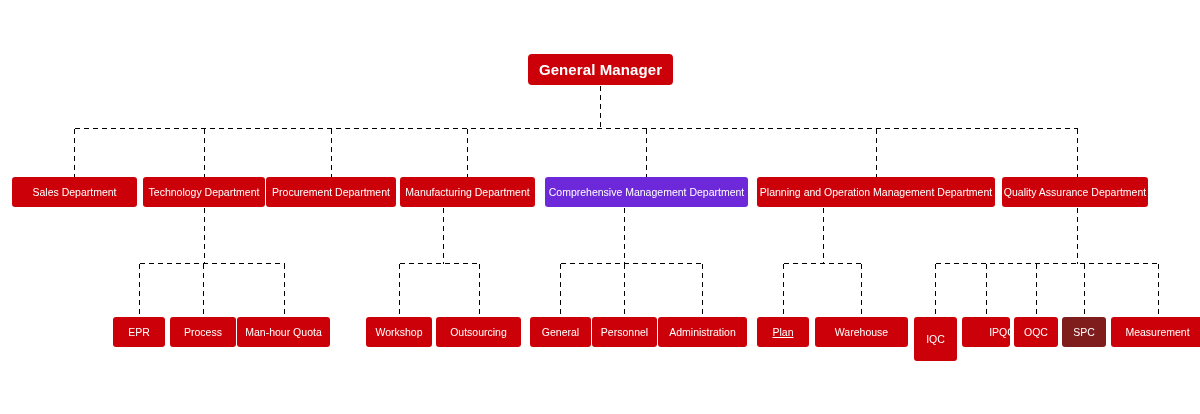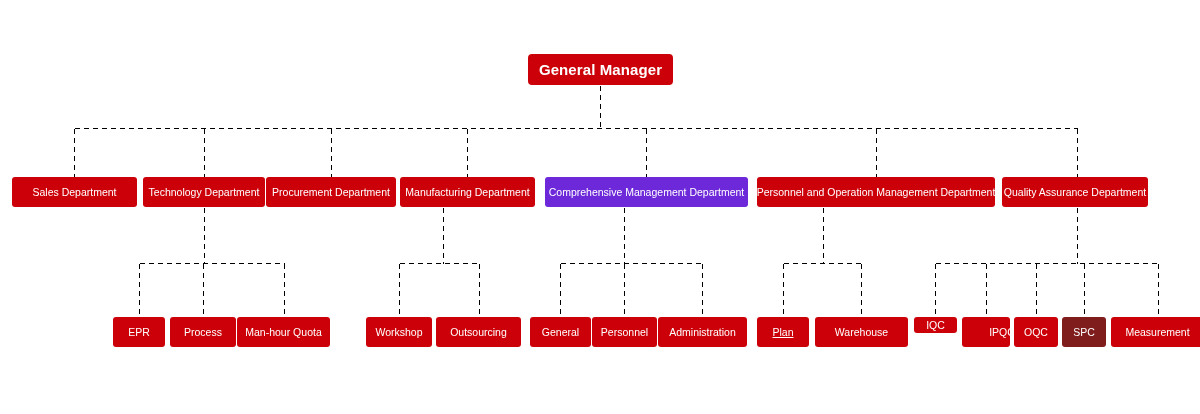--- a/index.html
+++ b/index.html
@@ -107,32 +107,32 @@
       </g>
   </svg>
 
   <div id="node-layer">
     <div class="node level-0" style="left: 528px; top: 54px; width: 145px; height: 31px; background: rgb(204, 0, 8); color: rgb(255, 255, 255);">General Manager</div>
   <div class="node level-1" style="left: 12px; top: 177px; width: 125px; height: 30px; background: rgb(204, 0, 8); color: rgb(255, 255, 255);">Sales Department</div>
       <div class="node level-1" style="left: 143px; top: 177px; width: 122px; height: 30px; background: rgb(204, 0, 8); color: rgb(255, 255, 255);">Technology Department</div>
       <div class="node level-1" style="left: 266px; top: 177px; width: 130px; height: 30px; background: rgb(204, 0, 8); color: rgb(255, 255, 255);">Procurement Department</div>
       <div class="node level-1" style="left: 400px; top: 177px; width: 135px; height: 30px; background: rgb(204, 0, 8); color: rgb(255, 255, 255); text-align: center;">Manufacturing Department</div>
       <div class="node level-1" style="left: 545px; top: 177px; width: 203px; height: 30px; background: #6d28d9; color: rgb(255, 255, 255);">Comprehensive Management Department</div>
-      <div class="node level-1" style="left: 757px; top: 177px; width: 238px; height: 30px; background: rgb(204, 0, 8); color: rgb(255, 255, 255);">Personnel and Operation Management Department</div>
+      <div class="node level-1" style="left: 757px; top: 177px; width: 238px; height: 30px; background: rgb(204, 0, 8); color: rgb(255, 255, 255);">Planning and Operation Management Department</div>
       <div class="node level-1" style="left: 1002px; top: 177px; width: 146px; height: 30px; background: rgb(204, 0, 8); color: rgb(255, 255, 255);">Quality Assurance Department</div>
       <div class="node level-2" style="left: 113px; top: 317px; width: 52px; height: 30px; background: rgb(204, 0, 8); color: rgb(255, 255, 255);">EPR</div>
       <div class="node level-2" style="left: 170px; top: 317px; width: 66px; height: 30px; background: rgb(204, 0, 8); color: rgb(255, 255, 255);">Process</div>
       <div class="node level-2" style="left: 237px; top: 317px; width: 93px; height: 30px; background: rgb(204, 0, 8); color: rgb(255, 255, 255);">Man-hour Quota</div>
       <div class="node level-2" style="left: 366px; top: 317px; width: 66px; height: 30px; background: rgb(204, 0, 8); color: rgb(255, 255, 255);">Workshop</div>
       <div class="node level-2" style="left: 436px; top: 317px; width: 85px; height: 30px; background: rgb(204, 0, 8); color: rgb(255, 255, 255);">Outsourcing</div>
       <div class="node level-2" style="left: 530px; top: 317px; width: 61px; height: 30px; background: rgb(204, 0, 8); color: rgb(255, 255, 255);">General</div>
       <div class="node level-2" style="left: 592px; top: 317px; width: 65px; height: 30px; background: rgb(204, 0, 8); color: rgb(255, 255, 255);">Personnel</div>
       <div class="node level-2" style="left: 658px; top: 317px; width: 89px; height: 30px; background: rgb(204, 0, 8); color: rgb(255, 255, 255);">Administration</div>
       <div class="node level-2" style="left: 757px; top: 317px; width: 52px; height: 30px; background: rgb(204, 0, 8); color: rgb(255, 255, 255); text-decoration: underline;">Plan</div>
       <div class="node level-2" style="left: 815px; top: 317px; width: 93px; height: 30px; background: rgb(204, 0, 8); color: rgb(255, 255, 255);">Warehouse</div>
-      <div class="node level-2" style="left: 914px; top: 317px; width: 43px; height: 16px; background: rgb(204, 0, 8); color: rgb(255, 255, 255);">IQC</div>
+      <div class="node level-2" style="left: 914px; top: 317px; width: 43px; height: 44px; background: rgb(204, 0, 8); color: rgb(255, 255, 255);">IQC</div>
       <div class="node level-2" style="left: 962px; top: 317px; width: 48px; height: 30px; background: rgb(204, 0, 8); color: rgb(255, 255, 255); padding-left: 32px;">IPQC</div>
       <div class="node level-2" style="left: 1014px; top: 317px; width: 44px; height: 30px; background: rgb(204, 0, 8); color: rgb(255, 255, 255);">OQC</div>
       <div class="node level-2" style="left: 1062px; top: 317px; width: 44px; height: 30px; background: #7f1d1d; color: rgb(255, 255, 255);">SPC</div>
       <div class="node level-2" style="left: 1111px; top: 317px; width: 93px; height: 30px; background: rgb(204, 0, 8); color: rgb(255, 255, 255);">Measurement</div>
     </div>
 
 </div>
 
 </body></html>

